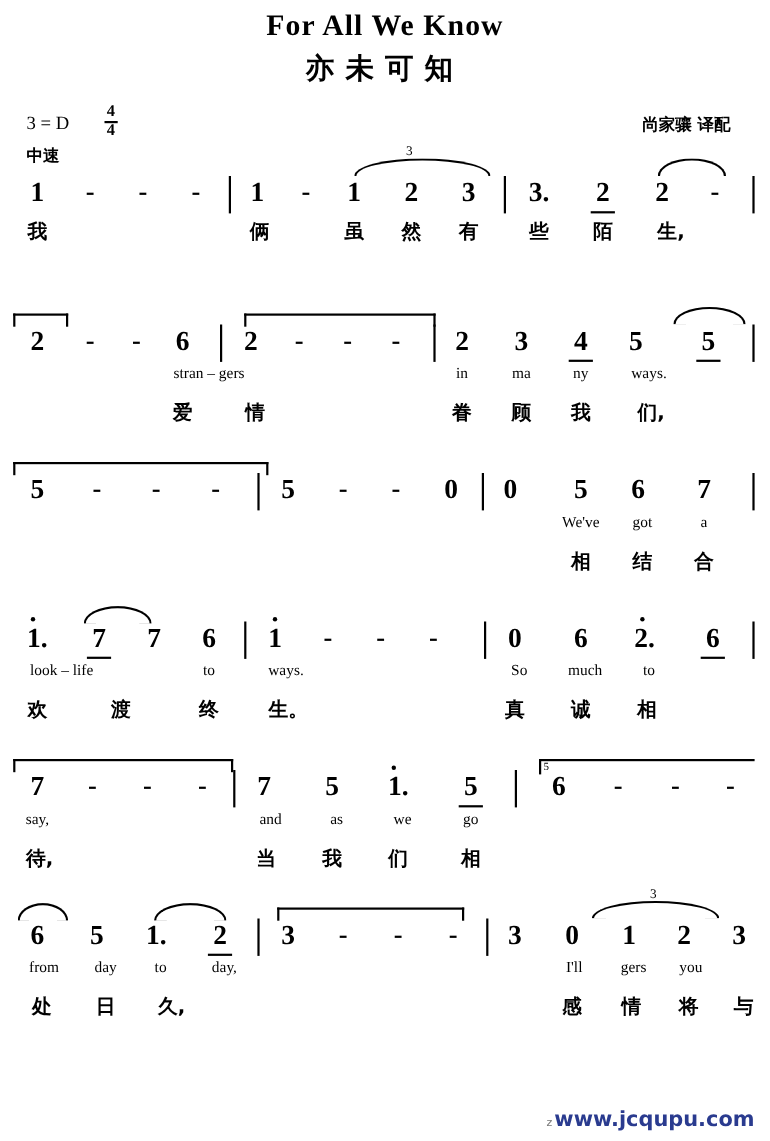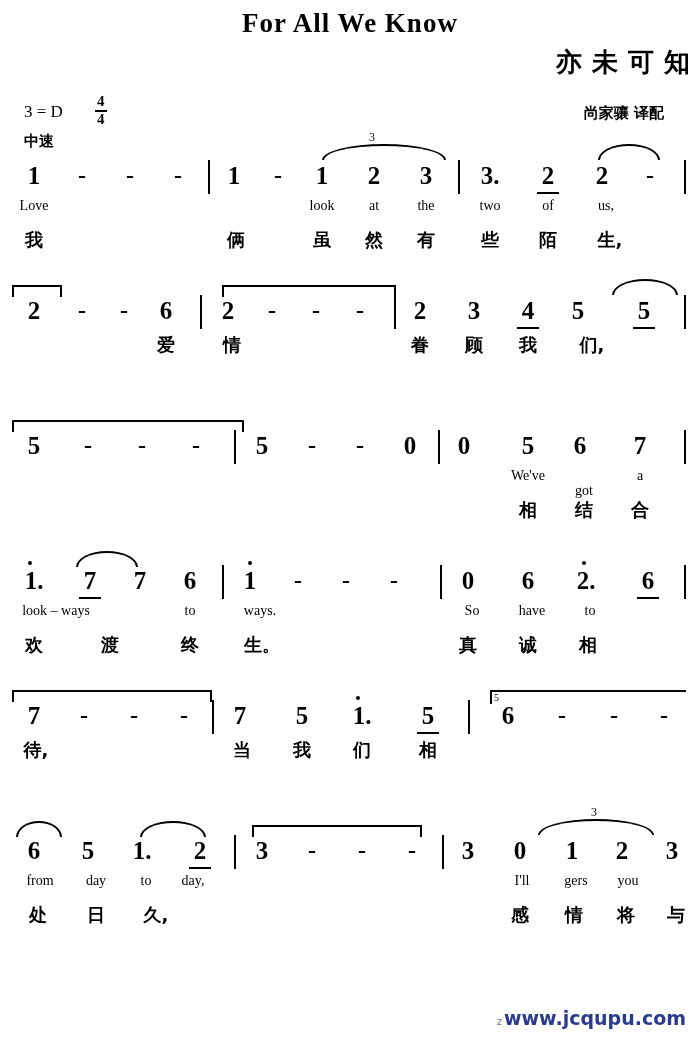--- a/index.html
+++ b/index.html
@@ -13,21 +13,21 @@
   }
   .title-en{
     text-align:center;
     font-family:"Liberation Serif", serif;
     font-size:27px;
     font-weight:bold;
     letter-spacing:1px;
     margin-top:8px;
   }
   .title-cn{
-    text-align:right;
+    text-align:center;
     font-family:"DejaVu Sans", sans-serif;
     font-size:26px;
     font-weight:bold;
     letter-spacing:10px;
     margin-top:6px;
   }
   .meta{
     position:relative;
     height:62px;
     margin-top:14px;
@@ -185,29 +185,20 @@
     <div class="note" style="left:374px;">2</div>
     <div class="note" style="left:426px;">3</div>
     <div class="bar" style="left:458px;"></div>
     <div class="note" style="left:490px;">3.</div>
     <div class="note" style="left:548px;">2</div>
     <div class="under1" style="left:548px;top:36px;width:22px;"></div>
     <div class="note" style="left:602px;">2</div>
     <div class="note dash" style="left:650px;">-</div>
     <div class="bar" style="left:684px;"></div>
     <div class="slur" style="left:598px;top:-12px;width:58px;"></div>
-  </div>
-  <div class="noterow" style="height:30px;">
-    <div class="lyric" style="left:34px;top:0;">Love</div>
-    <div class="lyric" style="left:322px;top:0;">look</div>
-    <div class="lyric" style="left:374px;top:0;">at</div>
-    <div class="lyric" style="left:426px;top:0;">the</div>
-    <div class="lyric" style="left:490px;top:0;">two</div>
-    <div class="lyric" style="left:548px;top:0;">of</div>
-    <div class="lyric" style="left:606px;top:0;">us,</div>
   </div>
   <div class="noterow" style="height:34px;">
     <div class="lyric-cn" style="left:34px;top:0;">我</div>
     <div class="lyric-cn" style="left:236px;top:0;">俩</div>
     <div class="lyric-cn" style="left:322px;top:0;">虽</div>
     <div class="lyric-cn" style="left:374px;top:0;">然</div>
     <div class="lyric-cn" style="left:426px;top:0;">有</div>
     <div class="lyric-cn" style="left:490px;top:0;">些</div>
     <div class="lyric-cn" style="left:548px;top:0;">陌</div>
     <div class="lyric-cn" style="left:610px;top:0;">生,</div>
@@ -232,20 +223,27 @@
     <div class="note" style="left:420px;">2</div>
     <div class="note" style="left:474px;">3</div>
     <div class="note" style="left:528px;">4</div>
     <div class="under1" style="left:528px;top:36px;width:22px;"></div>
     <div class="note" style="left:578px;">5</div>
     <div class="note" style="left:644px;">5</div>
     <div class="under1" style="left:644px;top:36px;width:22px;"></div>
     <div class="bar" style="left:684px;"></div>
     <div class="slur" style="left:612px;top:-12px;width:62px;"></div>
   </div>
+  <div class="noterow" style="height:30px;">
+    <div class="lyric" style="left:190px;top:0;"><span>stran</span> – <span>gers</span></div>
+    <div class="lyric" style="left:420px;top:0;">in</div>
+    <div class="lyric" style="left:474px;top:0;">ma</div>
+    <div class="lyric" style="left:528px;top:0;">ny</div>
+    <div class="lyric" style="left:590px;top:0;">ways.</div>
+  </div>
   <div class="noterow" style="height:34px;">
     <div class="lyric-cn" style="left:166px;top:0;">爱</div>
     <div class="lyric-cn" style="left:232px;top:0;">情</div>
     <div class="lyric-cn" style="left:420px;top:0;">眷</div>
     <div class="lyric-cn" style="left:474px;top:0;">顾</div>
     <div class="lyric-cn" style="left:528px;top:0;">我</div>
     <div class="lyric-cn" style="left:592px;top:0;">们,</div>
   </div>
 </div>
 
@@ -264,21 +262,21 @@
     <div class="note" style="left:410px;">0</div>
     <div class="bar" style="left:438px;"></div>
     <div class="note" style="left:464px;">0</div>
     <div class="note" style="left:528px;">5</div>
     <div class="note" style="left:580px;">6</div>
     <div class="note" style="left:640px;">7</div>
     <div class="bar" style="left:684px;"></div>
   </div>
   <div class="noterow" style="height:30px;">
     <div class="lyric" style="left:528px;top:0;">We've</div>
-    <div class="lyric" style="left:584px;top:0;margin-top:15px;">got</div>
+    <div class="lyric" style="left:584px;top:0;">got</div>
     <div class="lyric" style="left:640px;top:0;">a</div>
   </div>
   <div class="noterow" style="height:34px;">
     <div class="lyric-cn" style="left:528px;top:0;">相</div>
     <div class="lyric-cn" style="left:584px;top:0;">结</div>
     <div class="lyric-cn" style="left:640px;top:0;">合</div>
   </div>
 </div>
 
 <div class="system" style="height:135px;">
@@ -300,25 +298,25 @@
     <div class="bar" style="left:440px;"></div>
     <div class="note" style="left:468px;">0</div>
     <div class="note" style="left:528px;">6</div>
     <div class="note" style="left:586px;">2.</div>
     <div class="dotabove" style="left:584px;top:0px;"></div>
     <div class="note" style="left:648px;">6</div>
     <div class="under1" style="left:648px;top:36px;width:22px;"></div>
     <div class="bar" style="left:684px;"></div>
   </div>
   <div class="noterow" style="height:30px;">
-    <div class="lyric" style="left:56px;top:0;"><span>look</span> – <span>ways</span></div>
+    <div class="lyric" style="left:56px;top:0;"><span>look</span> – <span>life</span></div>
     <div class="lyric" style="left:190px;top:0;">to</div>
     <div class="lyric" style="left:260px;top:0;">ways.</div>
     <div class="lyric" style="left:472px;top:0;">So</div>
-    <div class="lyric" style="left:532px;top:0;">have</div>
+    <div class="lyric" style="left:532px;top:0;">much</div>
     <div class="lyric" style="left:590px;top:0;">to</div>
   </div>
   <div class="noterow" style="height:34px;">
     <div class="lyric-cn" style="left:34px;top:0;">欢</div>
     <div class="lyric-cn" style="left:110px;top:0;">渡</div>
     <div class="lyric-cn" style="left:190px;top:0;">终</div>
     <div class="lyric-cn" style="left:262px;top:0;">生。</div>
     <div class="lyric-cn" style="left:468px;top:0;">真</div>
     <div class="lyric-cn" style="left:528px;top:0;">诚</div>
     <div class="lyric-cn" style="left:588px;top:0;">相</div>
@@ -341,20 +339,27 @@
     <div class="note" style="left:362px;">1.</div>
     <div class="dotabove" style="left:358px;top:0px;"></div>
     <div class="note" style="left:428px;">5</div>
     <div class="under1" style="left:428px;top:36px;width:22px;"></div>
     <div class="bar" style="left:468px;"></div>
     <div class="note" style="left:508px;">6</div>
     <div class="note dash" style="left:562px;">-</div>
     <div class="note dash" style="left:614px;">-</div>
     <div class="note dash" style="left:664px;">-</div>
   </div>
+  <div class="noterow" style="height:30px;">
+    <div class="lyric" style="left:34px;top:0;">say,</div>
+    <div class="lyric" style="left:246px;top:0;">and</div>
+    <div class="lyric" style="left:306px;top:0;">as</div>
+    <div class="lyric" style="left:366px;top:0;">we</div>
+    <div class="lyric" style="left:428px;top:0;">go</div>
+  </div>
   <div class="noterow" style="height:34px;">
     <div class="lyric-cn" style="left:36px;top:0;">待,</div>
     <div class="lyric-cn" style="left:242px;top:0;">当</div>
     <div class="lyric-cn" style="left:302px;top:0;">我</div>
     <div class="lyric-cn" style="left:362px;top:0;">们</div>
     <div class="lyric-cn" style="left:428px;top:0;">相</div>
   </div>
 </div>
 
 <div class="system" style="height:135px;">
@@ -379,21 +384,21 @@
     <div class="note" style="left:468px;">3</div>
     <div class="note" style="left:520px;">0</div>
     <div class="note" style="left:572px;">1</div>
     <div class="note" style="left:622px;">2</div>
     <div class="note" style="left:672px;">3</div>
   </div>
   <div class="noterow" style="height:30px;">
     <div class="lyric" style="left:40px;top:0;">from</div>
     <div class="lyric" style="left:96px;top:0;">day</div>
     <div class="lyric" style="left:146px;top:0;">to</div>
-    <div class="lyric" style="left:193px;top:0;">day,</div>
+    <div class="lyric" style="left:204px;top:0;">day,</div>
     <div class="lyric" style="left:522px;top:0;">I'll</div>
     <div class="lyric" style="left:576px;top:0;">gers</div>
     <div class="lyric" style="left:628px;top:0;">you</div>
   </div>
   <div class="noterow" style="height:34px;">
     <div class="lyric-cn" style="left:38px;top:0;">处</div>
     <div class="lyric-cn" style="left:96px;top:0;">日</div>
     <div class="lyric-cn" style="left:156px;top:0;">久,</div>
     <div class="lyric-cn" style="left:520px;top:0;">感</div>
     <div class="lyric-cn" style="left:574px;top:0;">情</div>

